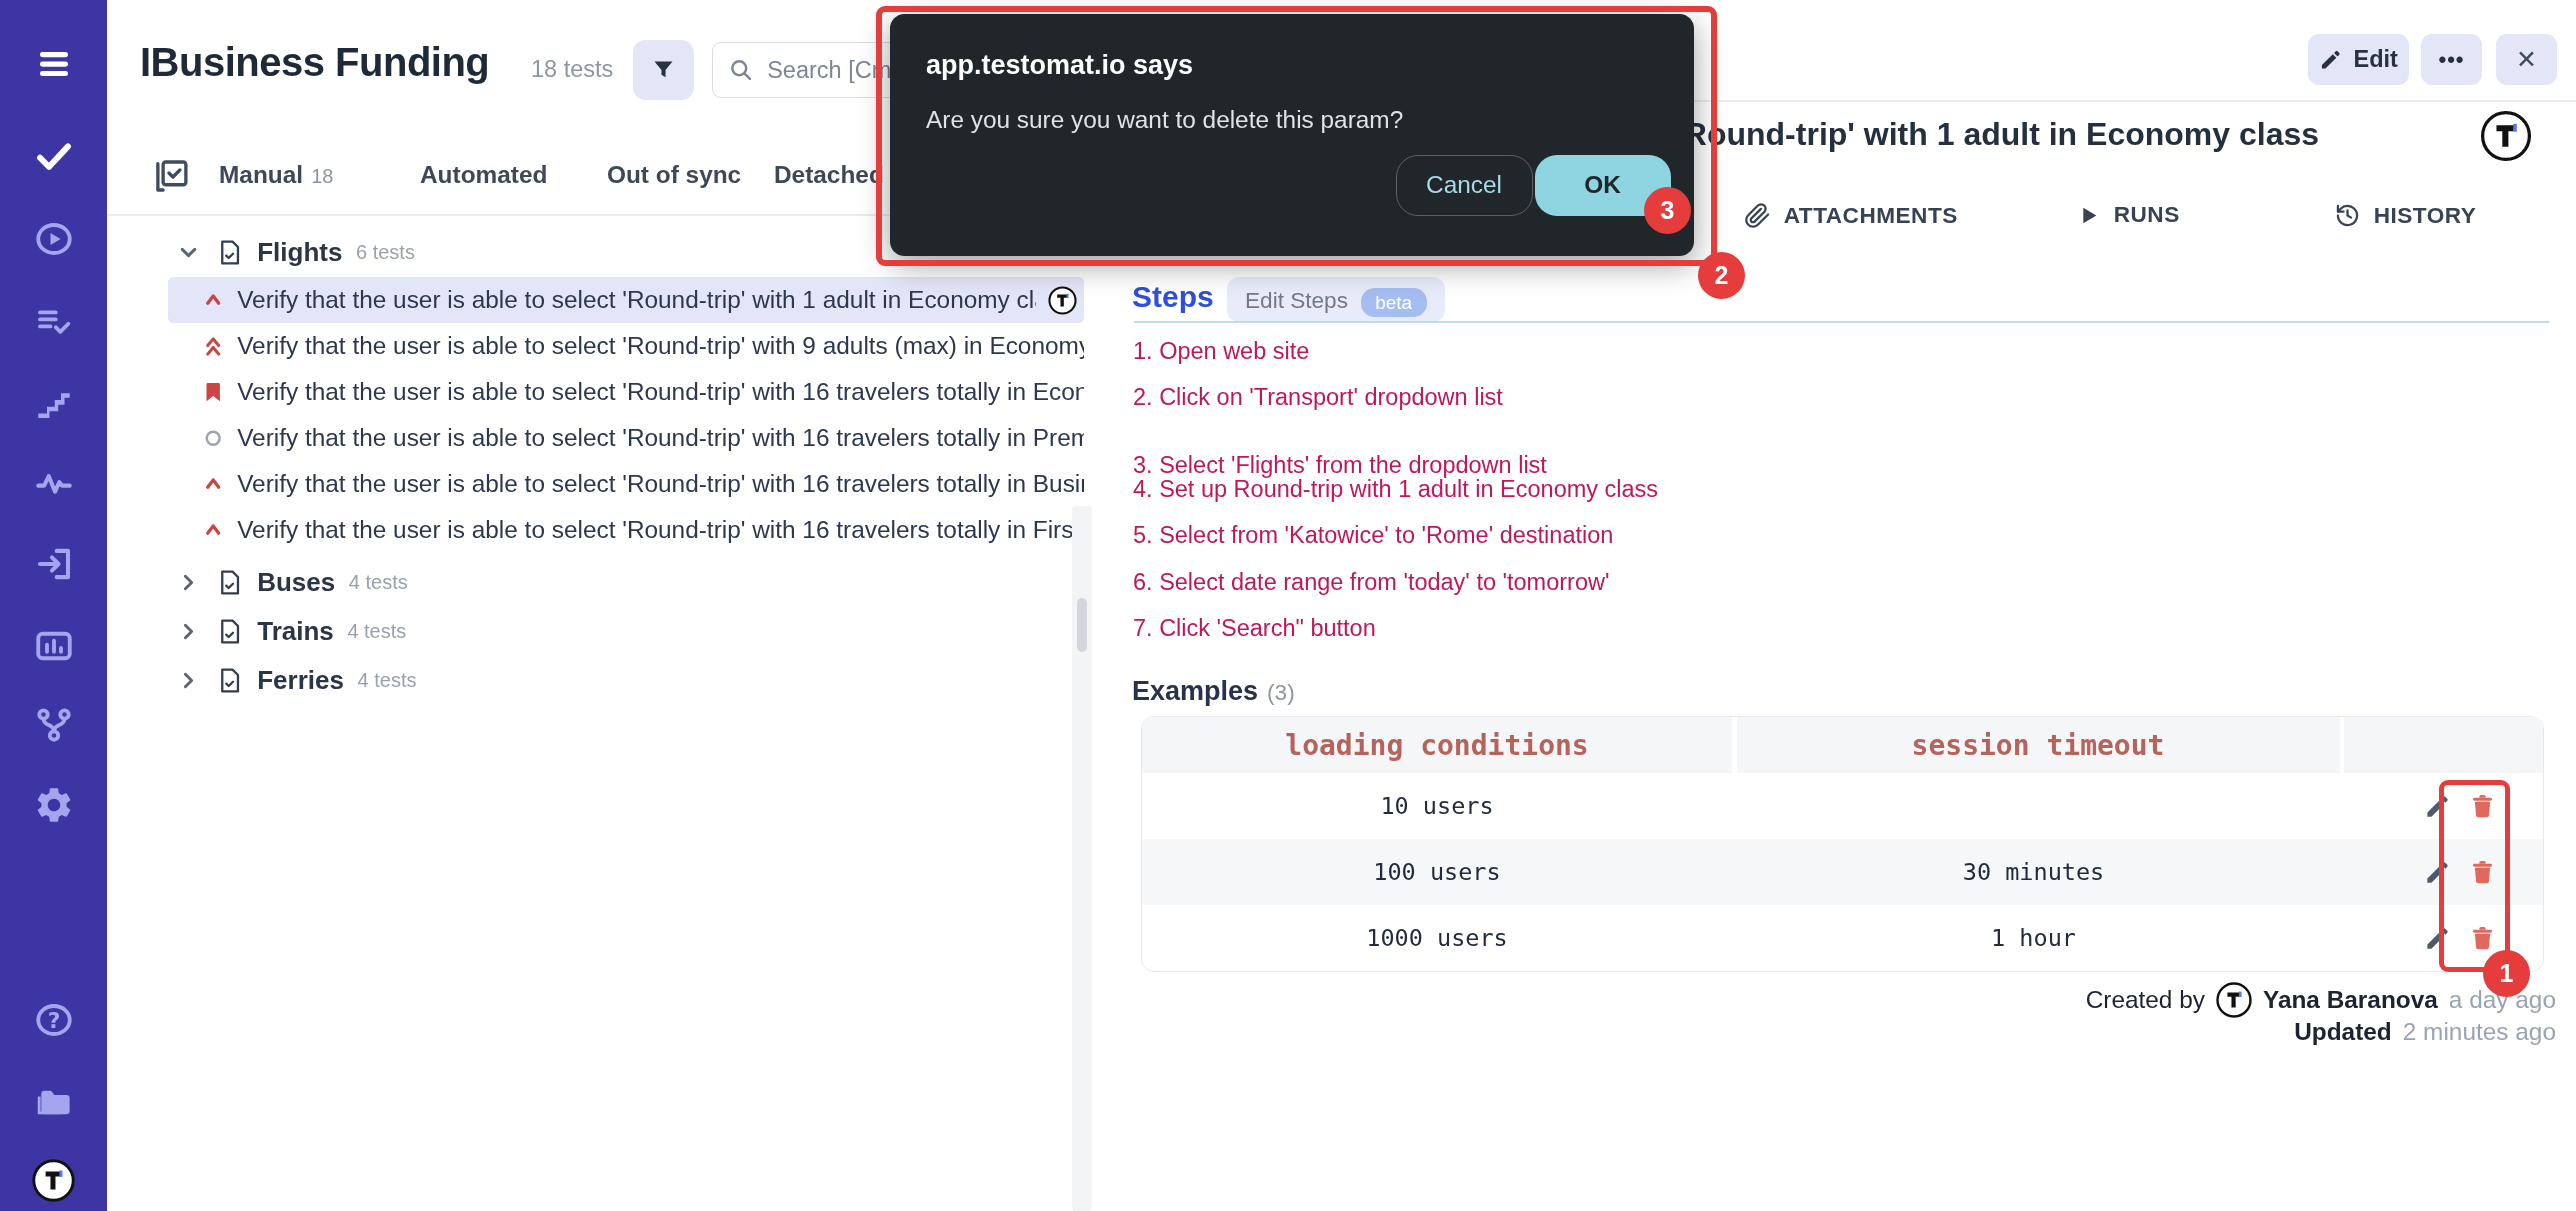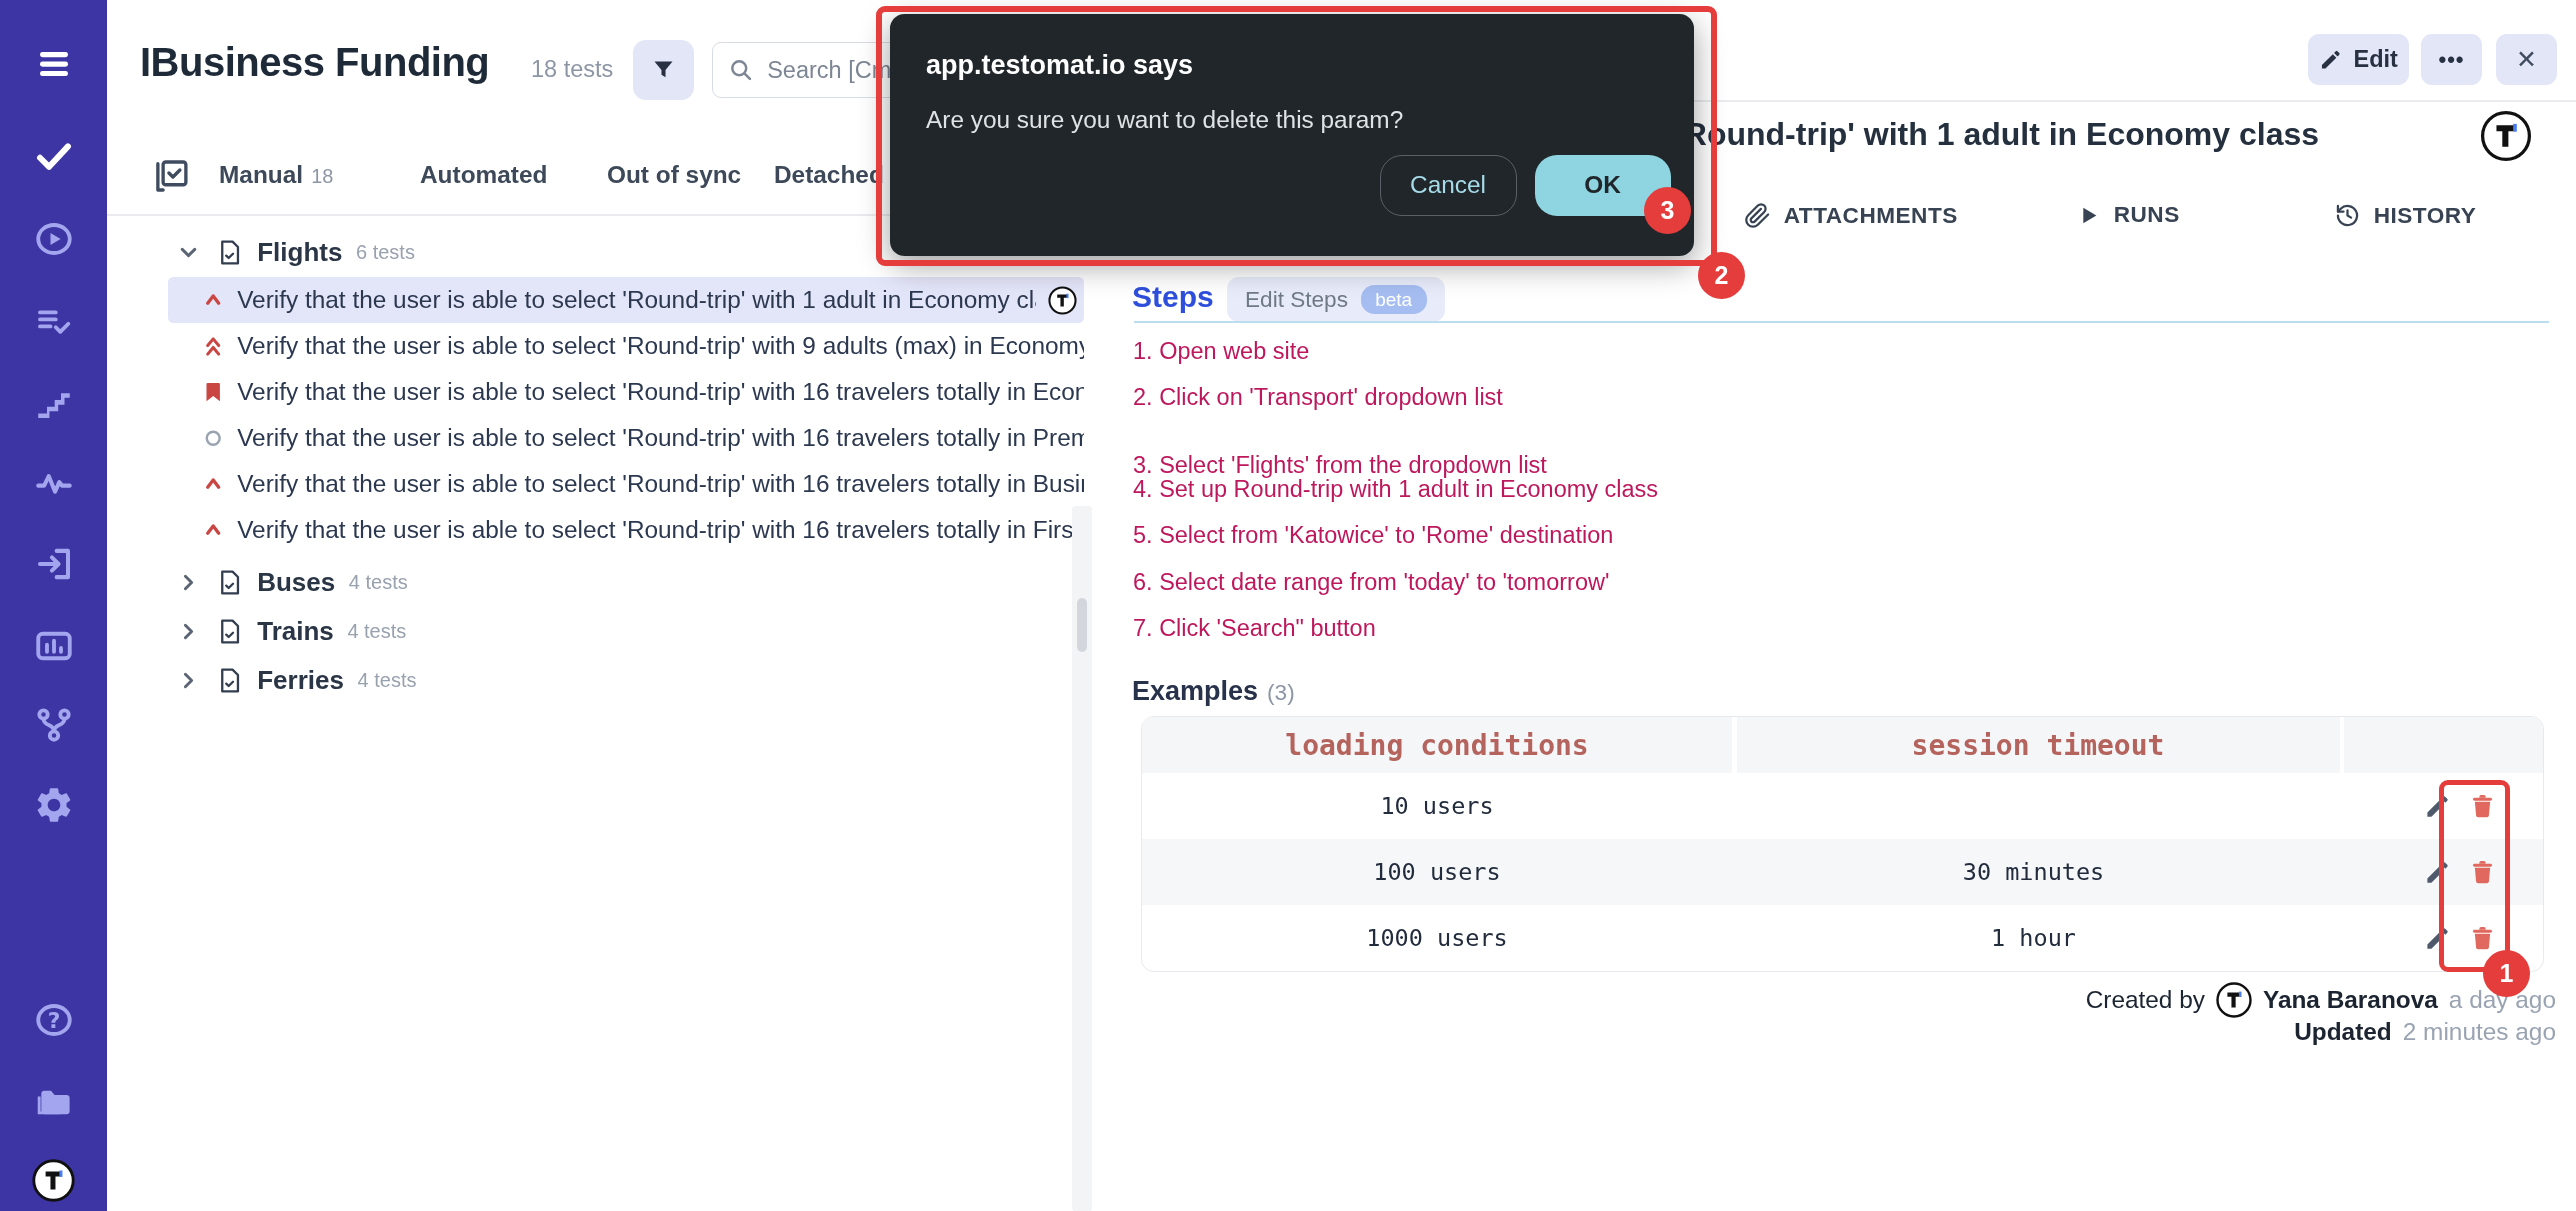--- a/index.html
+++ b/index.html
@@ -46,21 +46,21 @@
   .tb-edit { left:2308px; width:101px; }
   .tb-more { left:2421px; width:61px; font-size:22px; letter-spacing:0.9px; }
   .tb-close { left:2496px; width:61px; font-weight:normal; font-size:25px; color:#3f4b5e; }
 
   .rp-title { position:absolute; left:1132px; top:116px; width:1329px; font-size:32px; font-weight:bold; color:#25303f; white-space:nowrap; overflow:hidden; }
   .rp-logo { position:absolute; left:2480px; top:110px; }
 
   .rp-tab { position:absolute; top:202px; display:flex; align-items:center; gap:12.7px; cursor:pointer; font-size:22.6px; font-weight:bold; color:#374252; letter-spacing:0.5px; }
 
   .steps-h { position:absolute; left:1132px; top:280px; font-size:30px; font-weight:bold; color:#2e4fdb; }
-  .edit-steps-pill { position:absolute; left:1227px; top:277px; height:45px; border-radius:11.8px; background:#e8ecfa; display:flex; align-items:center; padding:0 18px; gap:12.7px; cursor:pointer; }
+  .edit-steps-pill { position:absolute; left:1227px; top:277px; height:45px; border-radius:11.8px; background:#e8ecfa; display:flex; align-items:flex-start; padding:11px 18px; gap:12.7px; cursor:pointer; }
   .edit-steps-pill .lbl { font-size:22.6px; color:#6f7a86; }
   .beta-pill { background:#a5bdf1; color:#fff; font-size:19px; border-radius:13.6px; padding:3.6px 14.5px; }
   .steps-divider { position:absolute; left:1134px; top:321px; width:1415px; height:1.8px; background:#bcdcef; }
   .step-item { position:absolute; left:1133px; font-size:23.5px; color:#be185d; white-space:nowrap; }
 
   .ex-h { position:absolute; left:1132px; top:676px; font-size:27px; font-weight:bold; color:#28324a; display:flex; align-items:baseline; gap:9px; }
   .ex-h .n { font-size:22.6px; font-weight:normal; color:#8d96a5; }
 
   .ex-table { position:absolute; left:1141px; top:716px; width:1403px; border:1.8px solid #e7e9ee; border-radius:12.7px; overflow:hidden; background:#fff; }
   .ex-thead { display:flex; gap:4.5px; background:#fff; }
@@ -73,21 +73,21 @@
   .row-icon { cursor:pointer; }
 
   .foot-line { position:absolute; right:20px; display:flex; align-items:center; gap:11px; font-size:24.4px; color:#1b2430; }
   .foot-line .tm { color:#9aa3b2; }
   .foot-line .nm { font-weight:bold; }
 
   
   .dialog { position:absolute; left:890px; top:13.6px; width:804px; height:242px; background:#20262a; border-radius:14.5px; box-shadow:0 9px 31px rgba(0,0,0,.38); z-index:60; }
   .dlg-title { position:absolute; left:36px; top:36px; font-size:27px; font-weight:bold; color:#fff; }
   .dlg-msg { position:absolute; left:36px; top:92px; font-size:24.4px; color:#dfe3e6; }
-  .dlg-btns { position:absolute; right:23.5px; top:141px; display:flex; gap:18px; }
+  .dlg-btns { position:absolute; right:23.5px; top:141px; display:flex; gap:2px; }
   .dlg-cancel { width:137px; height:61px; border-radius:22px; border:1.8px solid #596066; background:transparent; color:#a6dbe9; font-size:24.4px; display:flex; align-items:center; justify-content:center; cursor:pointer; }
   .dlg-ok { width:136px; height:61px; border-radius:22px; background:#8ed5e1; color:#20262a; font-size:24.4px; font-weight:bold; display:flex; align-items:center; justify-content:center; cursor:pointer; }
 
   
   .ann { z-index:70; }
   .ann-rect { position:absolute; border:6.3px solid #e53c3c; border-radius:9px; }
   .ann-badge { position:absolute; width:47px; height:47px; border-radius:50%; background:#e53c3c; color:#fff; font-size:25px; font-weight:bold; display:flex; align-items:center; justify-content:center; }
 </style>
 </head>
 <body>

